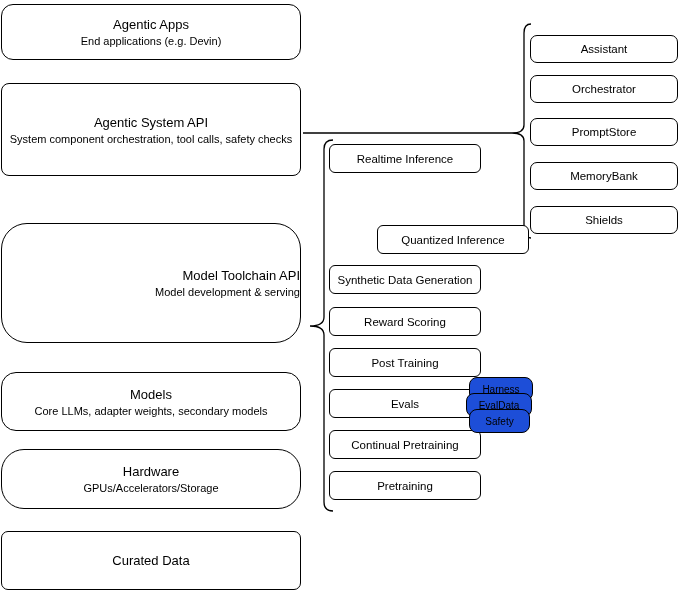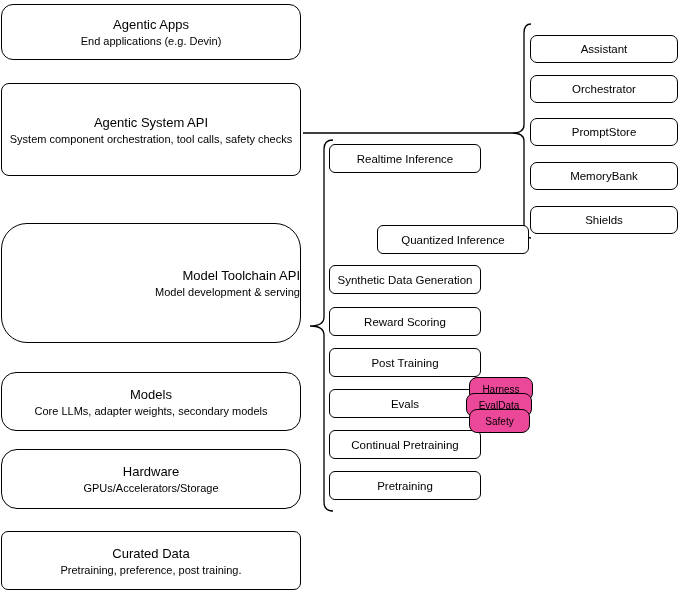--- a/index.html
+++ b/index.html
@@ -26,21 +26,21 @@
     align-items: center;
     justify-content: center;
     text-align: center;
   }
   .lbox .title { font-size: 13px; line-height: 15px; }
   .lbox .sub   { font-size: 11px;  line-height: 11px; margin-top: 4px; }
   #lbox-0 { top: 4px;   height: 56px;  border-radius: 12px; }
   #lbox-1 { top: 83px;  height: 93px; border-radius: 8px; }
   #lbox-2 { top: 223px; height: 120px; border-radius: 26px; align-items: flex-end; }
   #lbox-3 { top: 372px; height: 59px;  border-radius: 15px; }
-  #lbox-4 { top: 449px; height: 60px;  border-radius: 16px; }
+  #lbox-4 { top: 449px; height: 60px;  border-radius: 23px; }
   #lbox-5 { top: 531px; height: 59px;  border-radius: 7px; }
 
   
   .mbox {
     position: absolute;
     left: 329px;
     width: 152px;
     height: 29px;
     box-sizing: border-box;
     border: 1px solid #000;
@@ -83,21 +83,21 @@
   #rbox-2 { top: 118px; }
   #rbox-3 { top: 162px; }
   #rbox-4 { top: 206px; }
 
   
   .oval {
     position: absolute;
     box-sizing: border-box;
     border: 1px solid #000;
     border-radius: 8px;
-    background: #ec4899;
+    background: #1d4ed8;
     height: 24px;
     display: flex;
     align-items: center;
     justify-content: center;
     font-size: 10px;
     z-index: 3;
   }
   #oval-0 { left: 469px; top: 377px; width: 64px; }
   #oval-1 { left: 466px; top: 393px; width: 66px; }
   #oval-2 { left: 469px; top: 409px; width: 61px; }
@@ -139,21 +139,20 @@
   <div class="lbox" id="lbox-3">
     <div class="title">Models</div>
     <div class="sub">Core LLMs, adapter weights, secondary models</div>
   </div>
   <div class="lbox" id="lbox-4">
     <div class="title">Hardware</div>
     <div class="sub">GPUs/Accelerators/Storage</div>
   </div>
   <div class="lbox" id="lbox-5">
     <div class="title">Curated Data</div>
-    <div class="sub">Pretraining, preference, post training.</div>
   </div>
 
   <div class="mbox" id="mbox-0">Realtime Inference</div>
   <div class="mbox" id="mbox-2">Quantized Inference</div>
   <div class="mbox" id="mbox-3">Synthetic Data Generation</div>
   <div class="mbox" id="mbox-4">Reward Scoring</div>
   <div class="mbox" id="mbox-5">Post Training</div>
   <div class="mbox" id="mbox-6">Evals</div>
   <div class="mbox" id="mbox-7">Continual Pretraining</div>
   <div class="mbox" id="mbox-8">Pretraining</div>

